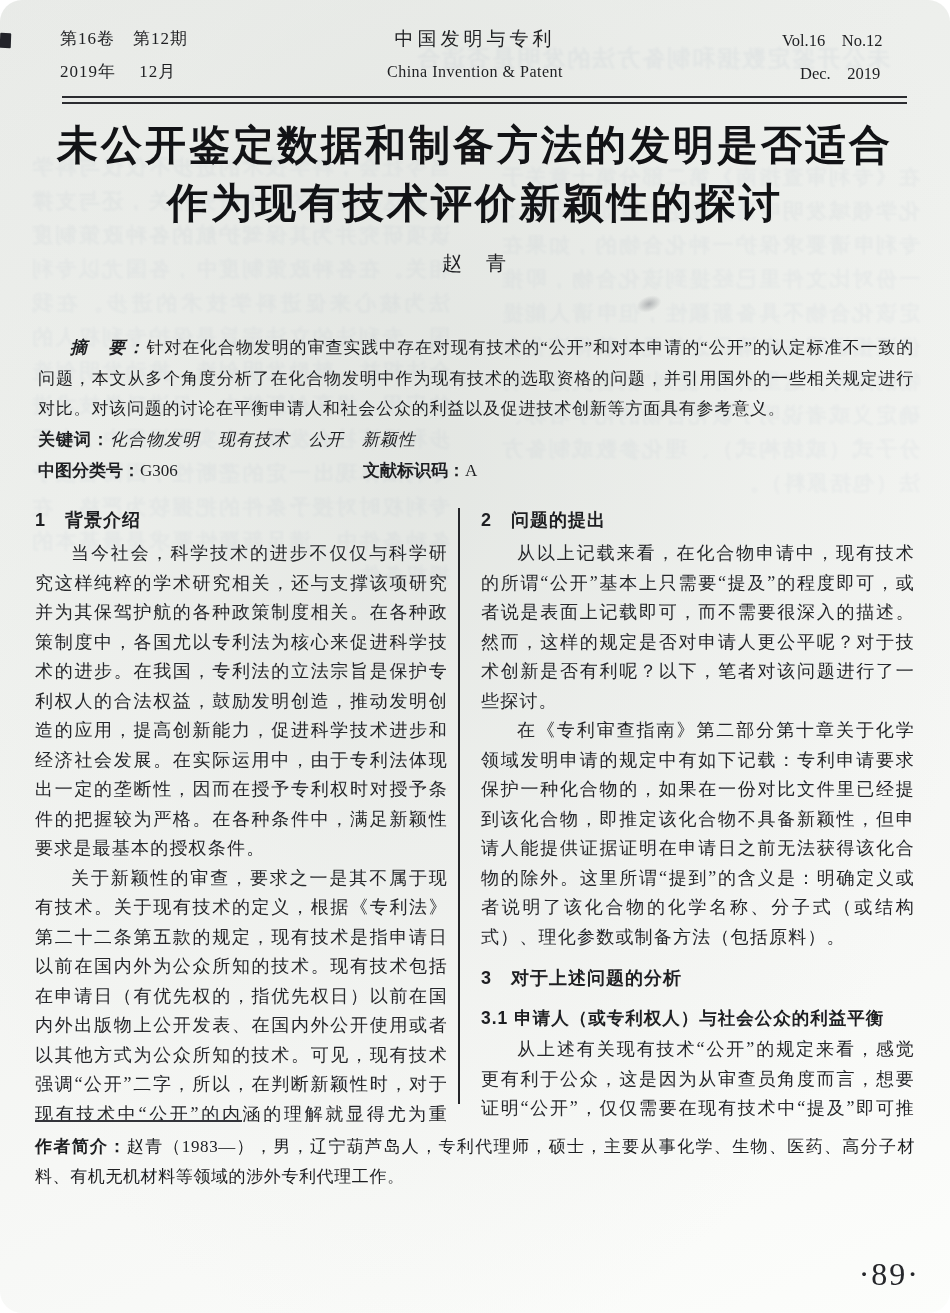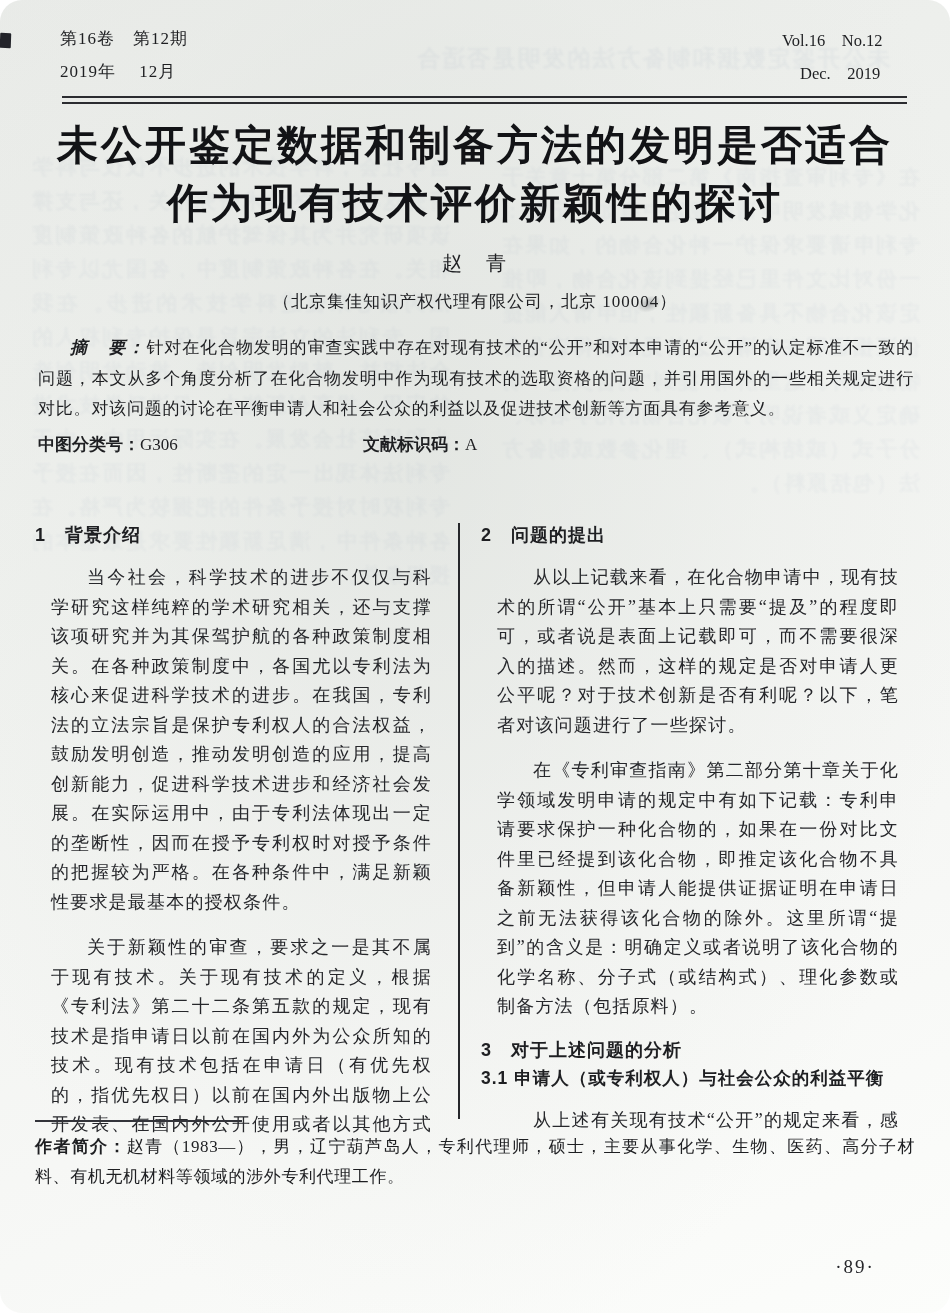--- a/index.html
+++ b/index.html
@@ -49,71 +49,75 @@
   .meta p{margin:0;}
   .abstract{font-size:17px;line-height:30.5px;text-align:justify;text-indent:32px;letter-spacing:.8px;}
   .abstract .lbl{font-weight:bold;letter-spacing:2px;font-style:italic;}
   .kw{margin-top:3px !important;font-size:17px;letter-spacing:1px;}
   .kw .lbl{font-weight:bold;}
   .kw .val{font-style:italic;}
   .clc-row{position:relative;margin-top:8px !important;font-size:17px;height:26px;}
   .clc-row .lbl{font-weight:bold;}
   .doc-code{position:absolute;left:325px;top:0;}
   
-  .columns{position:absolute;left:35px;top:523px;width:880px;height:614px;display:flex;overflow:hidden;}
+  .columns{position:absolute;left:35px;top:508px;width:880px;height:614px;display:flex;overflow:hidden;}
   .col-l{width:413px;flex:none;}
   .col-divider{flex:none;width:0;border-left:2px solid #26272b;margin-left:10px;height:596px;}
   .col-r{flex:1;padding-left:21px;}
   .sec-h{
     font-family:"Liberation Sans","DejaVu Sans",sans-serif;
     font-weight:bold;font-size:18px;margin:0 0 7px 0;letter-spacing:1px;
   }
-  .sec-h.h3{margin-top:14px;margin-bottom:4px;}
+  .sec-h.h3{margin-top:14px;margin-bottom:16px;}
   .sec-h.sub{margin:0 0 5px 0;font-size:17.5px;}
   .col-l p,.col-r p{
-    margin:16px;font-size:18px;line-height:29.5px;text-align:justify;
+    margin:0;font-size:18px;line-height:29.5px;text-align:justify;
     text-indent:2em;letter-spacing:1.2px;color:#26272b;
   }
   
   .footnote{position:absolute;left:35px;top:1120px;width:880px;}
   .fn-rule{width:207px;border-top:2px solid #33343a;margin-bottom:10px;}
   .bio{margin:0;font-size:17px;line-height:30px;text-align:justify;letter-spacing:.6px;}
   .bio .lbl{font-weight:bold;}
-  .page-num{position:absolute;left:790px;top:1256px;width:130px;text-align:center;font-size:19px;letter-spacing:2px;color:#26272b;}
+  .page-num{position:absolute;left:790px;top:1256px;width:130px;text-align:right;font-size:32px;letter-spacing:2px;color:#26272b;}
 </style>
 </head>
 <body>
 
 <div class="page">
 
   <div class="corner-mark"></div>
   <div class="ink-smudge"></div>
   <div class="ghost g1">未公开鉴定数据和制备方法的发明是否适合</div>
   <div class="ghost g2">当今社会，科学技术的进步不仅仅与科学研究这样纯粹的学术研究相关，还与支撑该项研究并为其保驾护航的各种政策制度相关。在各种政策制度中，各国尤以专利法为核心来促进科学技术的进步。在我国，专利法的立法宗旨是保护专利权人的合法权益，鼓励发明创造，推动发明创造的应用，提高创新能力，促进科学技术进步和经济社会发展。在实际运用中，由于专利法体现出一定的垄断性，因而在授予专利权时对授予条件的把握较为严格。在各种条件中，满足新颖性要求是最基本的授权条件。</div>
   <div class="ghost g3">在《专利审查指南》第二部分第十章关于化学领域发明申请的规定中有如下记载：专利申请要求保护一种化合物的，如果在一份对比文件里已经提到该化合物，即推定该化合物不具备新颖性，但申请人能提供证据证明在申请日之前无法获得该化合物的除外。这里所谓“提到”的含义是：明确定义或者说明了该化合物的化学名称、分子式（或结构式）、理化参数或制备方法（包括原料）。</div>
 
   <div class="hdr-left">
     <div>第16卷　第12期</div>
     <div>2019年　 12月</div>
   </div>
+  <div class="hdr-center">
+    <div class="cn">中国发明与专利</div>
+    <div class="en">China Invention &amp; Patent</div>
+  </div>
   <div class="hdr-right">
     <div>Vol.16　No.12</div>
     <div class="r2">Dec.　2019</div>
   </div>
   <div class="double-rule"></div>
 
   <div class="art-title">
     <div>未公开鉴定数据和制备方法的发明是否适合</div>
     <div>作为现有技术评价新颖性的探讨</div>
   </div>
   <div class="author">赵　青</div>
-  <div class="affiliation">（北京集佳知识产权代理有限公司，北京 100004）</div>
 
   <div class="meta">
     <p class="abstract"><span class="lbl">摘　要：</span><span>针对在化合物发明的审查实践中存在对现有技术的“公开”和对本申请的“公开”的认定标准不一致的问题，本文从多个角度分析了在化合物发明中作为现有技术的选取资格的问题，并引用国外的一些相关规定进行对比。对该问题的讨论在平衡申请人和社会公众的利益以及促进技术创新等方面具有参考意义。</span></p>
+    <p class="kw"><span class="lbl">关键词：</span><span class="val">化合物发明　现有技术　公开　新颖性</span></p>
     <p class="clc-row">
       <span><span class="lbl">中图分类号：</span><span>G306</span></span>
       <span class="doc-code"><span class="lbl">文献标识码：</span><span>A</span></span>
     </p>
   </div>
 
   <div class="columns">
     <div class="col-l">
       <h2 class="sec-h">1　背景介绍</h2>
       <p>当今社会，科学技术的进步不仅仅与科学研究这样纯粹的学术研究相关，还与支撑该项研究并为其保驾护航的各种政策制度相关。在各种政策制度中，各国尤以专利法为核心来促进科学技术的进步。在我国，专利法的立法宗旨是保护专利权人的合法权益，鼓励发明创造，推动发明创造的应用，提高创新能力，促进科学技术进步和经济社会发展。在实际运用中，由于专利法体现出一定的垄断性，因而在授予专利权时对授予条件的把握较为严格。在各种条件中，满足新颖性要求是最基本的授权条件。</p>

